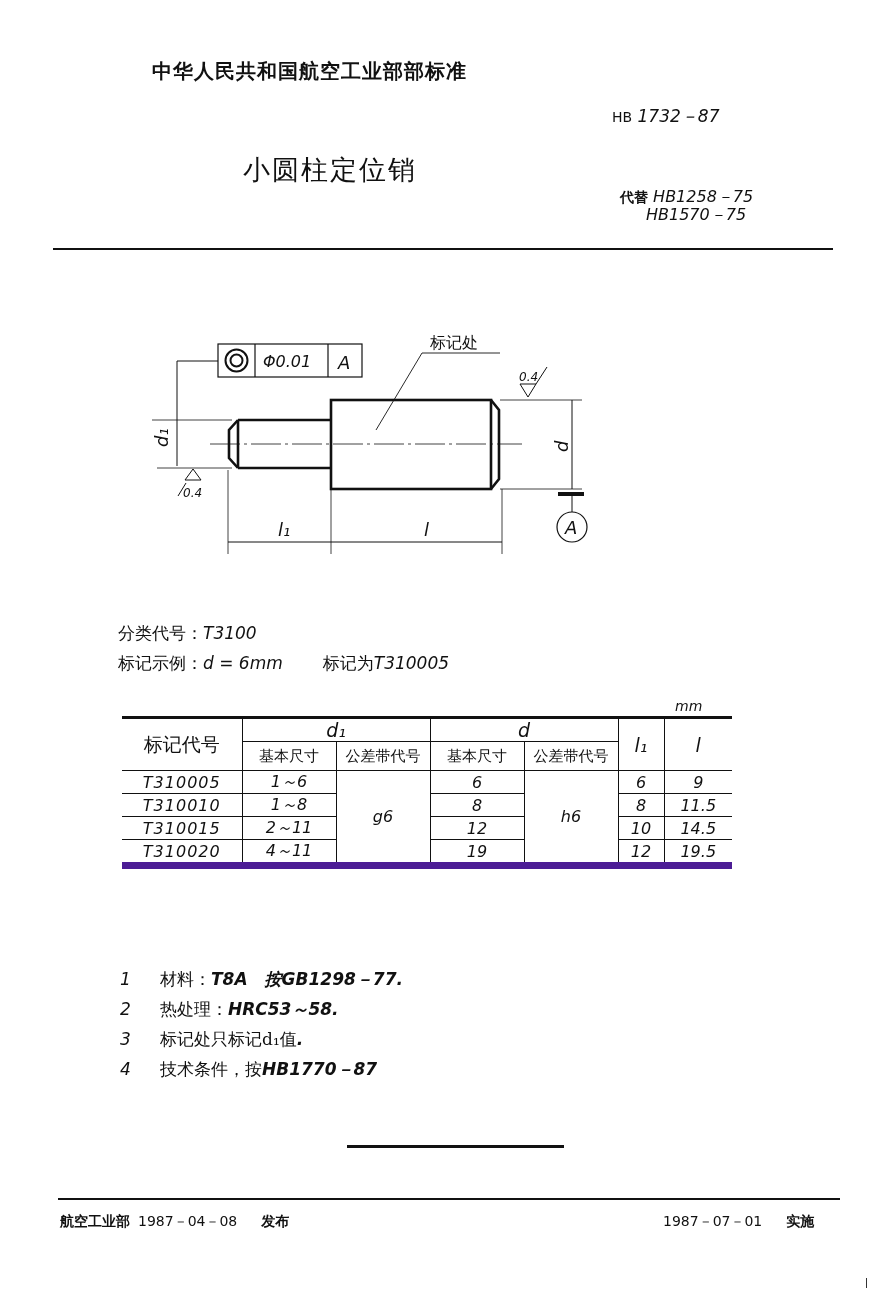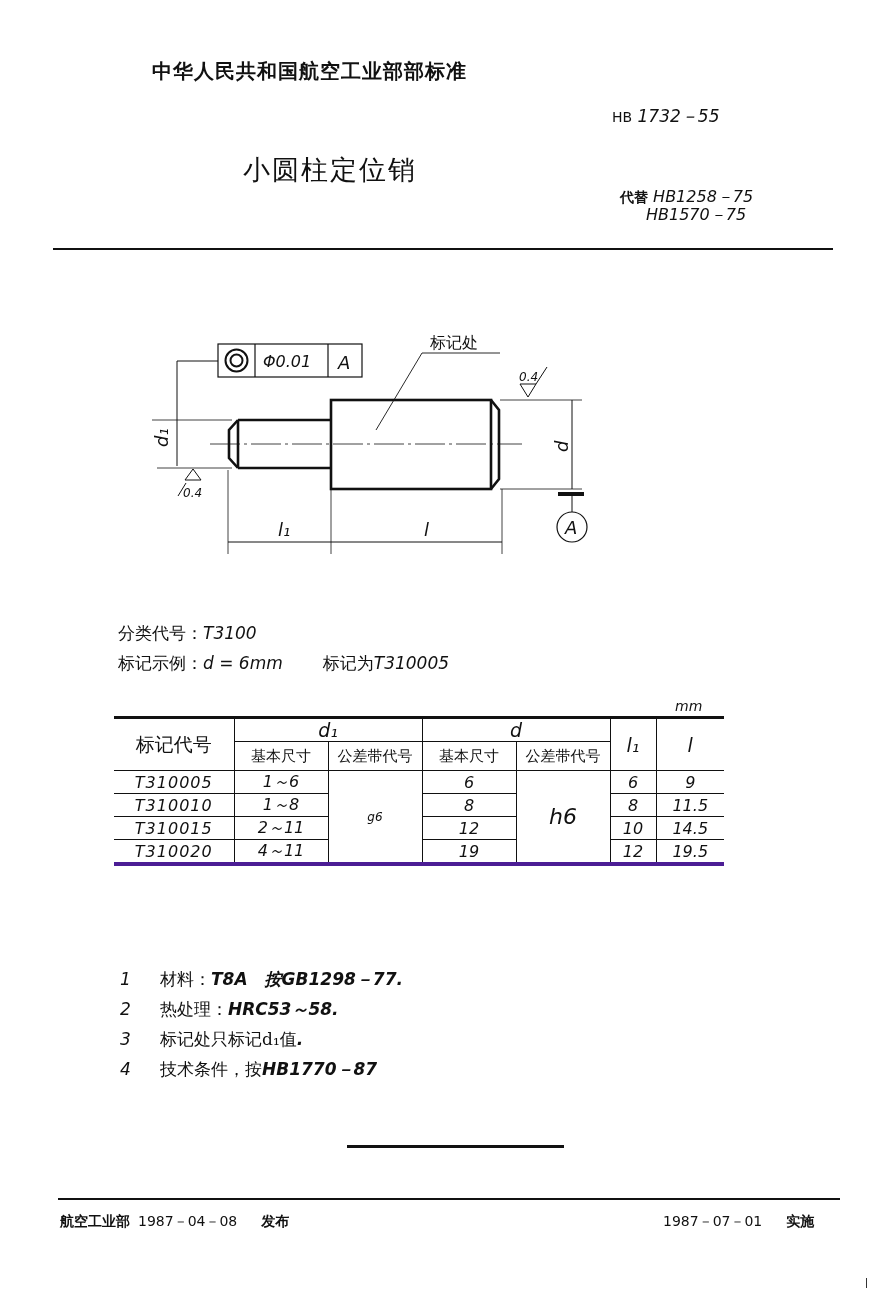--- a/index.html
+++ b/index.html
@@ -14,22 +14,22 @@
   .replaces .lbl { font-style: normal; font-weight: bold; font-size: 14px; }
   .replaces2 { left: 646px; top: 205px; font-size: 16px; font-style: italic; white-space: nowrap; }
   .rule-top { left: 53px; top: 248px; width: 780px; height: 2px; background: #111; }
   .drawing { left: 150px; top: 320px; }
   .info-line { font-size: 17px; white-space: nowrap; font-family: "DejaVu Serif", serif; }
   .info-line .it { font-style: italic; font-family: "DejaVu Sans", sans-serif; text-align: right; }
   .class-code { left: 118px; top: 622px; }
   .example { left: 118px; top: 652px; }
   .example .gap { display: inline-block; width: 40px; }
   .unit { left: 675px; top: 698px; font-size: 14px; font-style: italic; }
-  table.spec { position: absolute; left: 114px; top: 716px; width: 610px; border-collapse: collapse;
-               font-size: 16px; border-top: 3px solid #111; border-bottom: 4px solid #4c1d95; }
+  table.spec { position: absolute; left: 122px; top: 716px; width: 610px; border-collapse: collapse;
+               font-size: 16px; border-top: 3px solid #111; border-bottom: 7px solid #4c1d95; }
   table.spec td { border: 1px solid #111; text-align: center; height: 22px; padding: 0; font-style: italic; }
   table.spec tr td:first-child { border-left: none; }
   table.spec tr td:last-child { border-right: none; }
   table.spec td.hd { font-style: normal; font-family: "DejaVu Serif", serif; }
   table.spec td.hdbig { font-size: 19px; }
   table.spec td.sub { font-size: 15px; font-style: normal; font-family: "DejaVu Serif", serif; height: 28px; }
   table.spec td.code { text-align: center; letter-spacing: 1px; }
   .notes { left: 120px; top: 968px; font-size: 17px; font-family: "DejaVu Serif", serif; }
   .note { height: 30px; white-space: nowrap; }
   .note .num { display: inline-block; width: 40px; font-style: italic; font-family: "DejaVu Sans", sans-serif; }
@@ -39,21 +39,21 @@
   .footer-left { left: 60px; top: 1213px; font-size: 14px; white-space: nowrap; }
   .footer-left b, .footer-right b { font-weight: bold; }
   .footer-left .date, .footer-right .date { margin: 0 24px 0 8px; }
   .footer-right { left: 655px; top: 1213px; font-size: 14px; white-space: nowrap; }
   .corner-mark { left: 866px; top: 1278px; width: 3px; height: 10px; border-left: 1px solid #333; }
 </style>
 </head>
 <body>
 
 <div class="abs header-org">中华人民共和国航空工业部部标准</div>
-<div class="abs std-no"><span class="pre">HB</span> <span>1732－55</span></div>
+<div class="abs std-no"><span class="pre">HB</span> <span>1732－87</span></div>
 <div class="abs doc-title">小圆柱定位销</div>
 <div class="abs replaces"><span class="lbl">代替</span> <span>HB1258－75</span></div>
 <div class="abs replaces2">HB1570－75</div>
 <div class="abs rule-top"></div>
 
 <svg class="abs drawing" width="460" height="240" viewBox="150 320 460 240">
   <g stroke="#111" fill="none">
 
     <g>
       <rect x="218" y="344" width="144" height="33" stroke-width="1.2"></rect>
@@ -138,23 +138,23 @@
   </tr>
   <tr>
     <td class="sub">基本尺寸</td>
     <td class="sub">公差带代号</td>
     <td class="sub">基本尺寸</td>
     <td class="sub">公差带代号</td>
   </tr>
   <tr>
     <td class="code">T310005</td>
     <td>1～6</td>
-    <td rowspan="4" style="font-size:12px">g6</td>
+    <td rowspan="4" style="font-size:16px">g6</td>
     <td>6</td>
-    <td rowspan="4" style="font-size:22px">h6</td>
+    <td rowspan="4" style="font-size:16px">h6</td>
     <td>6</td>
     <td>9</td>
   </tr>
   <tr>
     <td class="code">T310010</td>
     <td>1～8</td>
     <td>8</td>
     <td>8</td>
     <td>11.5</td>
   </tr>

